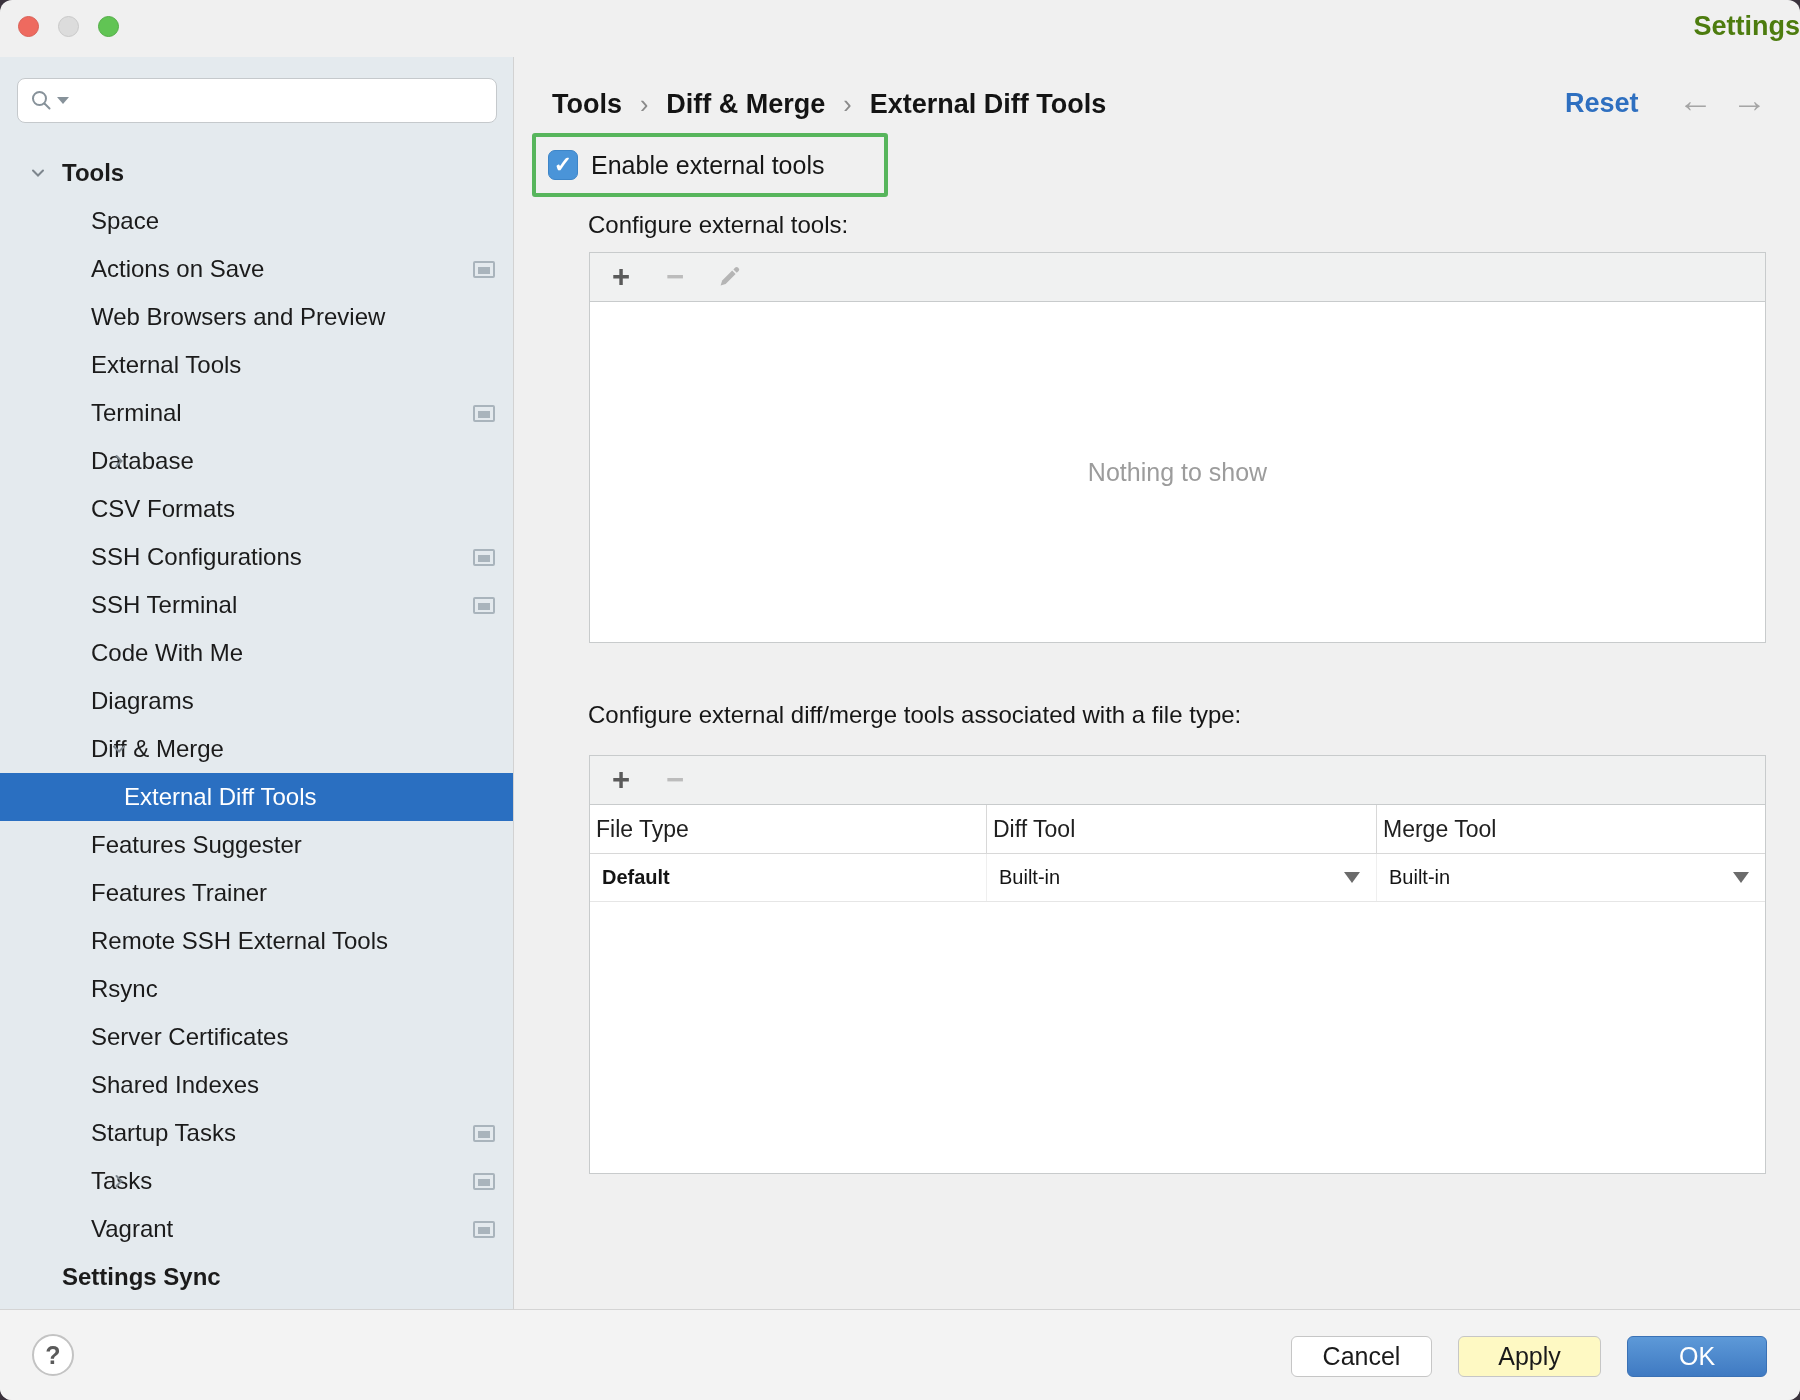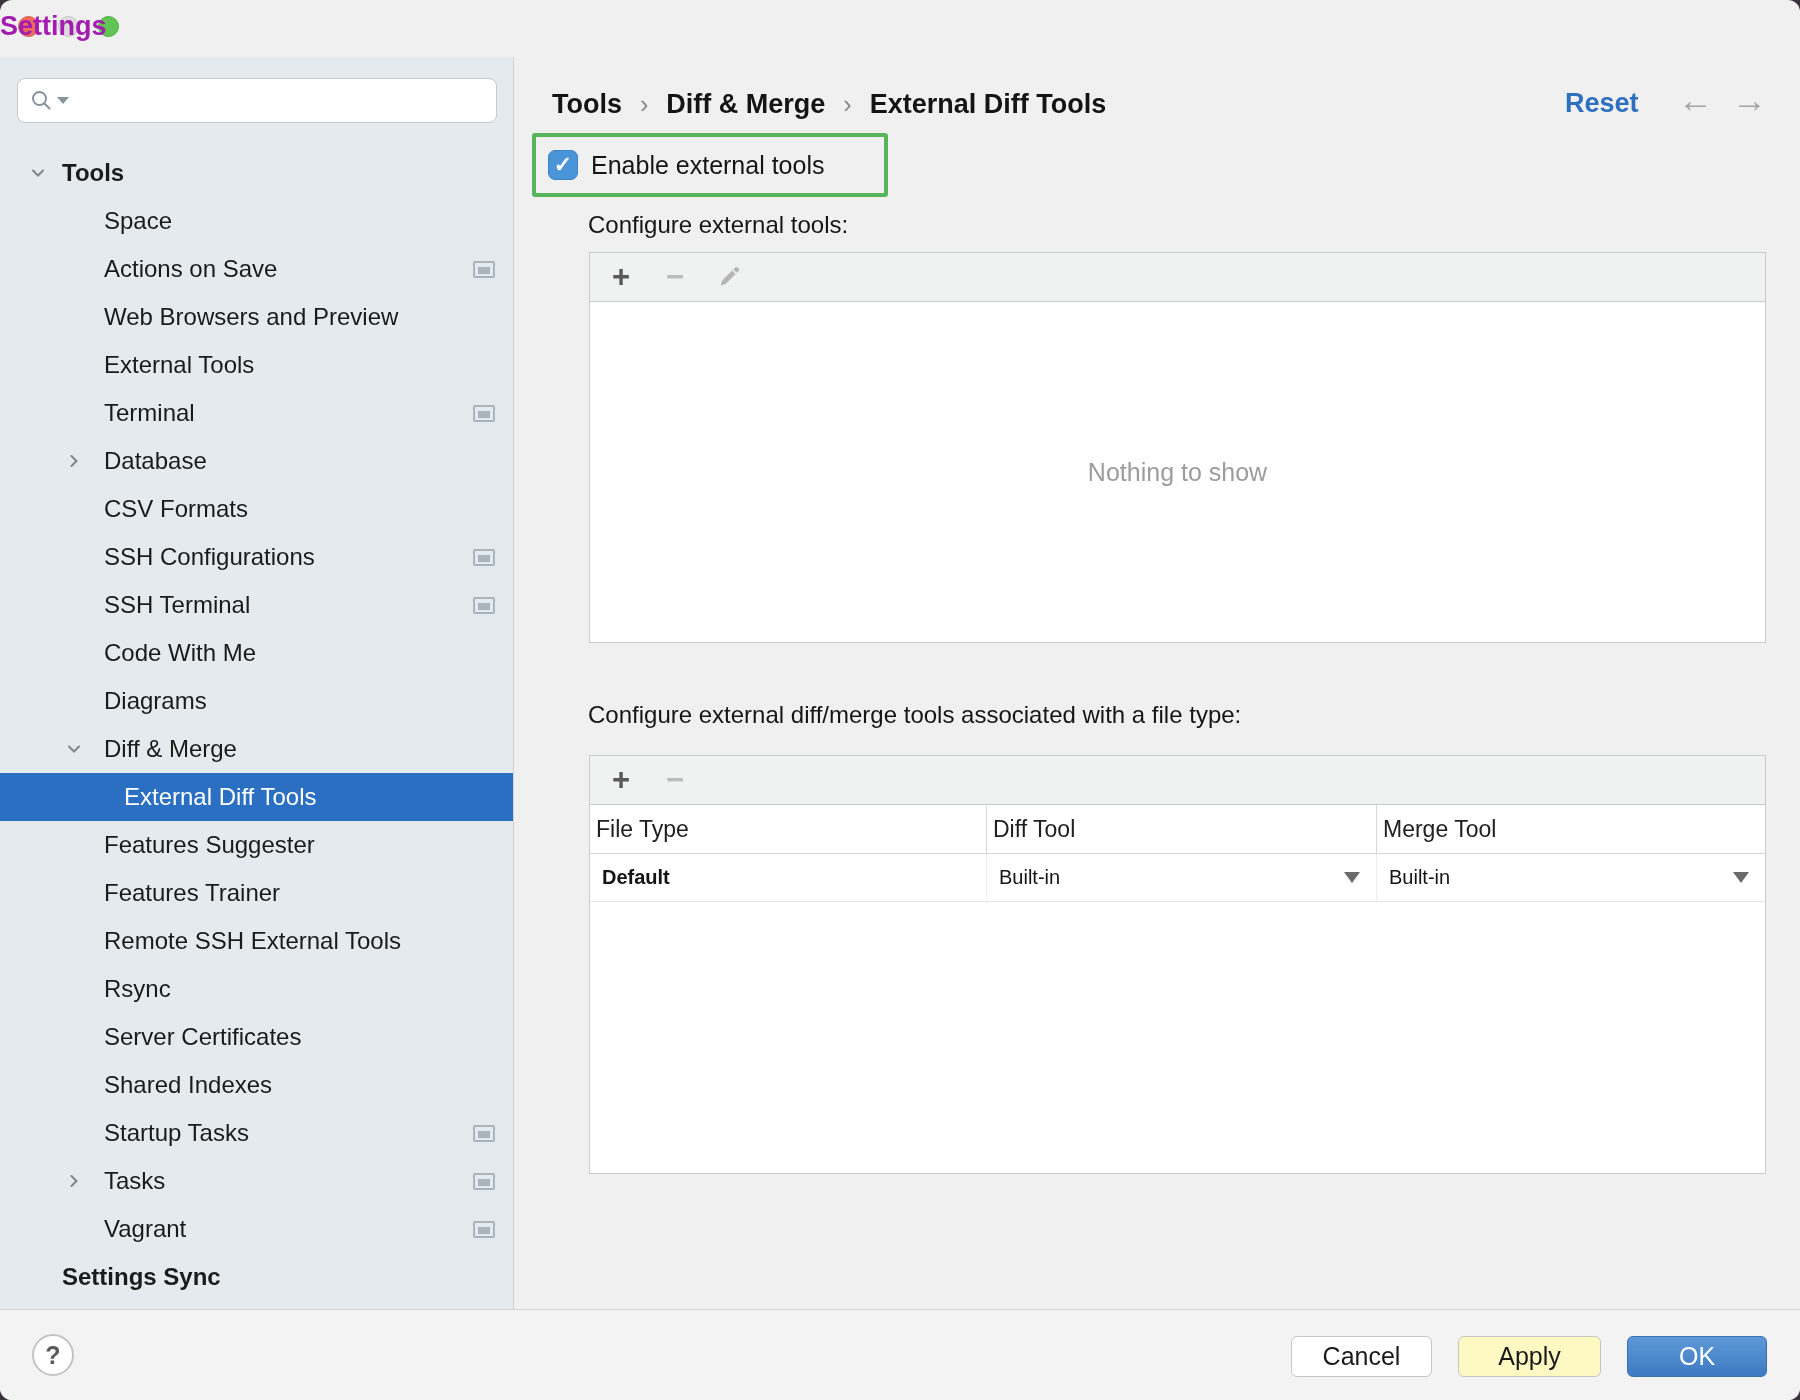--- a/index.html
+++ b/index.html
@@ -5,31 +5,31 @@
   * { margin:0; padding:0; box-sizing:border-box; }
   html,body { width:1800px; height:1400px; background:#3a323c; font-family:"Liberation Sans",sans-serif; }
   .window { position:absolute; left:0; top:0; width:1800px; height:1400px; background:#f0f0f0; border-radius:12px; overflow:hidden; }
 
   
   .titlebar { position:absolute; top:0; left:0; right:0; height:57px; }
   .tl { position:absolute; top:16px; width:21px; height:21px; border-radius:50%; }
   .tl-red   { left:18px;  background:#ee6a5f; border:1px solid #d95f55; }
   .tl-gray  { left:58px;  background:#dcdcdc; border:1px solid #c9c9c9; }
   .tl-green { left:98px;  background:#61c454; border:1px solid #52ad46; }
-  .title { position:absolute; top:11px; left:0; right:0; text-align:left; font-size:27px; font-weight:bold; color:#a21caf; }
+  .title { position:absolute; top:11px; left:0; right:0; text-align:right; font-size:27px; font-weight:bold; color:#4d7c0f; }
 
   
   .sidebar { position:absolute; top:57px; left:0; width:514px; bottom:91px; background:#e4eaee; border-right:1px solid #d2d2d2; overflow:hidden; }
   .search { position:absolute; top:21px; left:17px; width:480px; height:45px; background:#fff; border:1px solid #c5c9cc; border-radius:8px; display:flex; align-items:center; padding-left:12px; }
   .search input { border:none; outline:none; background:transparent; flex:1; font-size:24px; font-family:"Liberation Sans",sans-serif; color:#1b1b1b; height:100%; }
   .search-caret { width:0; height:0; border-left:6px solid transparent; border-right:6px solid transparent; border-top:7px solid #87929a; margin-left:3px; }
 
   .tree { position:absolute; top:92px; left:0; right:0; }
   .row { position:relative; height:48px; display:flex; align-items:center; font-size:24px; color:#1b1b1b; padding-right:18px; }
-  .l0 { padding-left:62px; } .l1 { padding-left:104px; } .l2 { padding-left:124px; }
+  .l0 { padding-left:62px; } .l1 { padding-left:46px;margin-left:45px; } .l2 { padding-left:124px; }
   .bold { font-weight:bold; }
   .selected { background:#2a6fc1; color:#fff; }
   .chev { position:absolute; top:50%; transform:translateY(-50%); width:20px; height:20px; }
   .l0 > .chev { left:28px; } .l1 > .chev { left:64px; }
   .cfg { margin-left:auto; width:22px; height:17px; border:2px solid #a9b4bc; border-radius:2px; display:flex; align-items:flex-end; justify-content:center; }
   .cfg-in { width:12px; height:7px; background:#a9b4bc; margin-bottom:2px; }
 
   
   .breadcrumb { position:absolute; left:552px; top:84px; height:40px; display:flex; align-items:center; gap:18px; font-size:27px; font-weight:bold; color:#141414; }
   .bc-sep { color:#8a8a8a; font-weight:normal; font-size:25px; }

